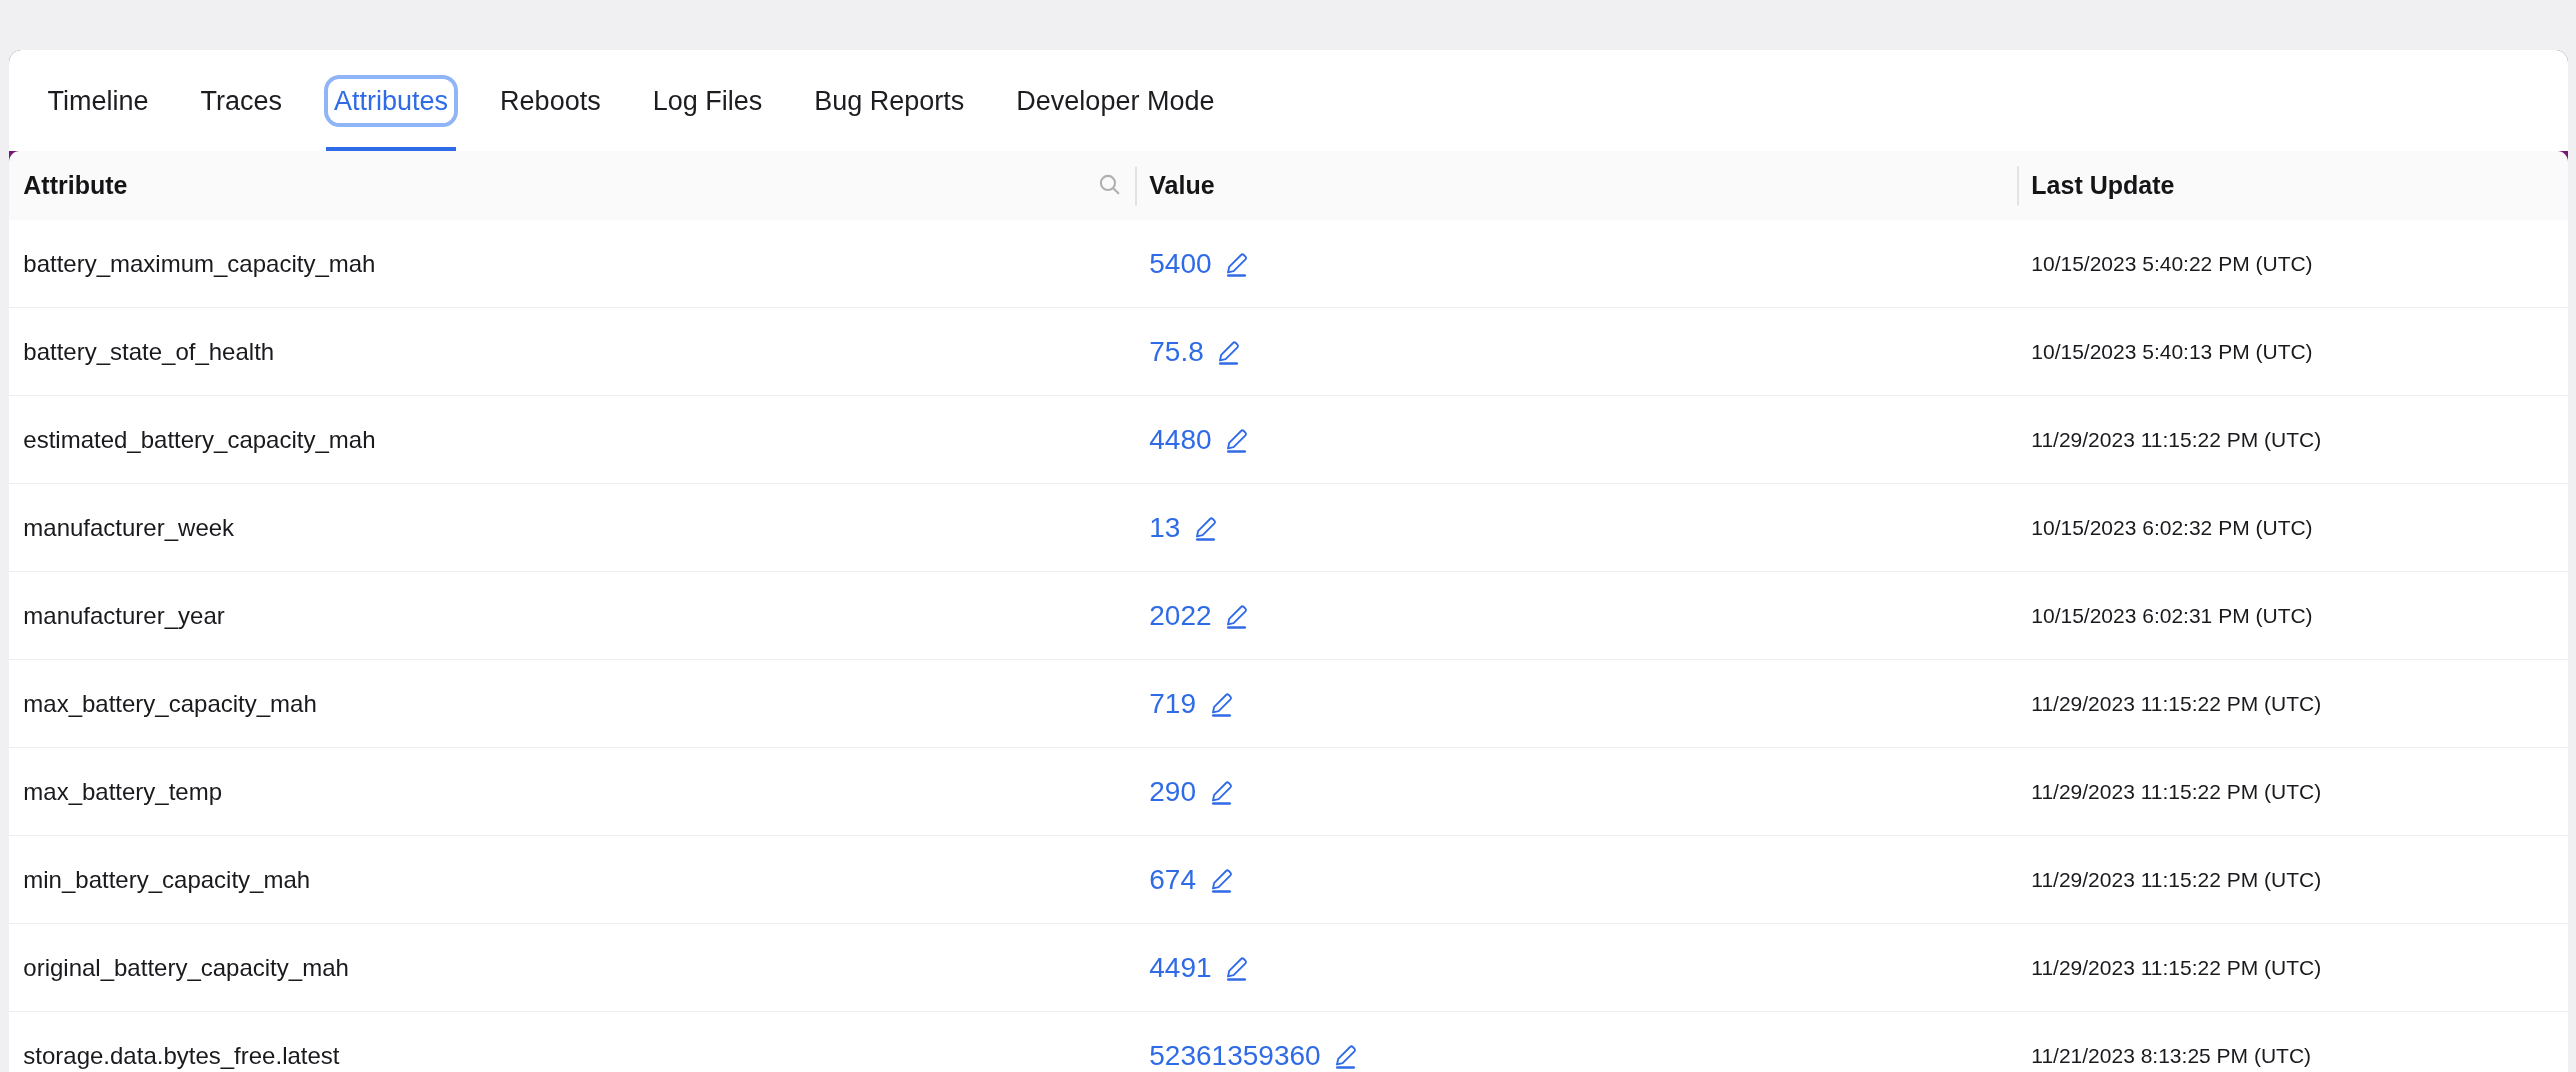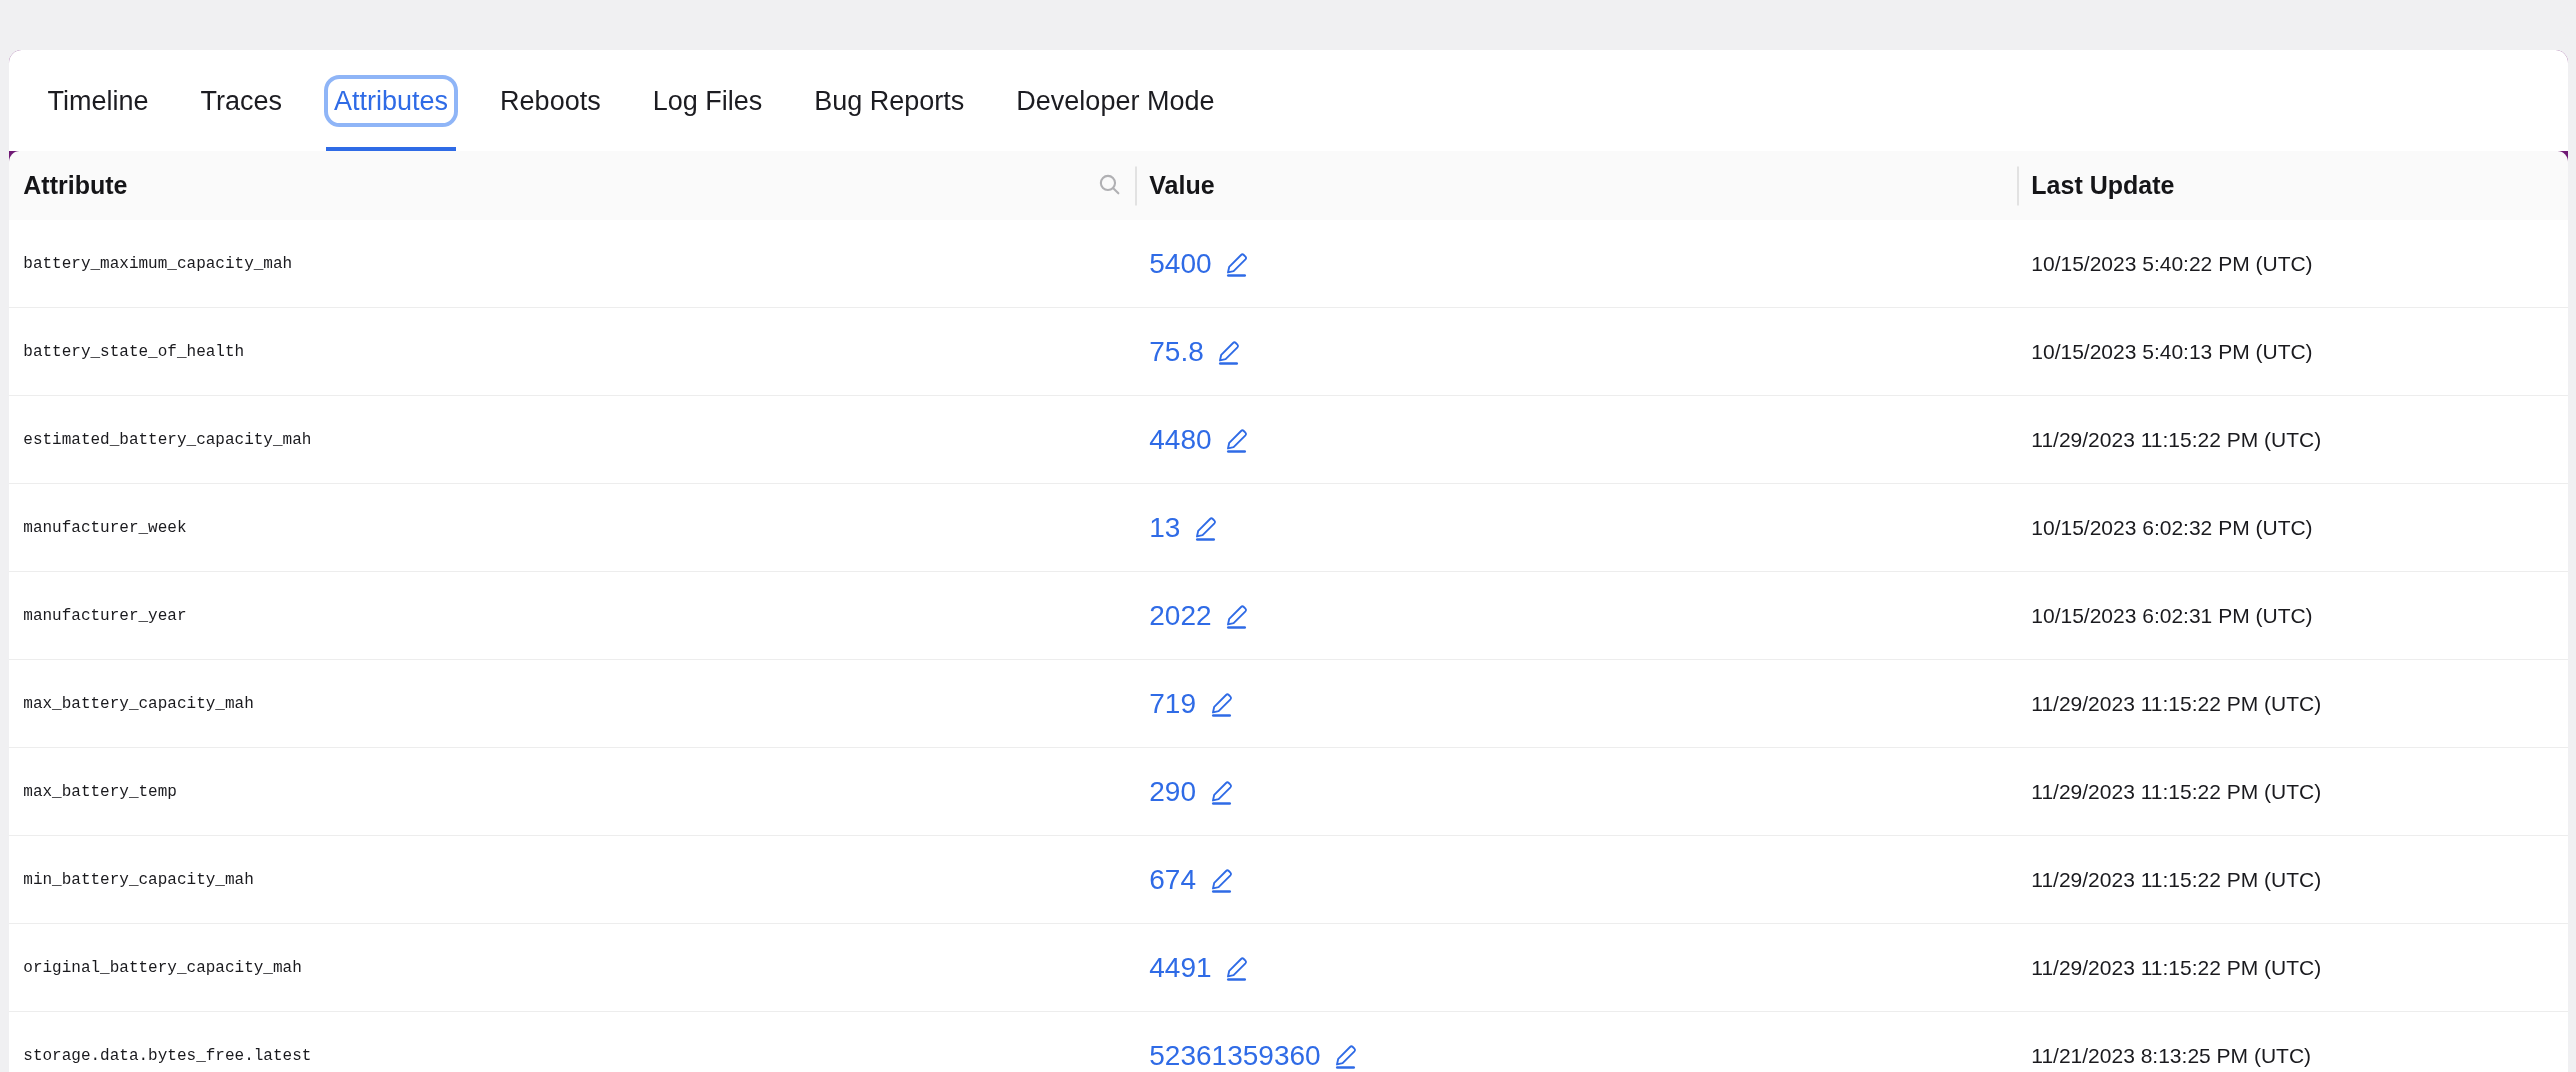--- a/index.html
+++ b/index.html
@@ -107,22 +107,22 @@
     background:#ffffff;
   }
   .row .cell{
     padding-left:14.3px;
     display:flex;
     align-items:center;
     overflow:hidden;
     white-space:nowrap;
   }
   .attr-name{
-    font-family:Liberation Mono, monospace;
-    font-size:16px;
+    font-family:Liberation Sans, sans-serif;
+    font-size:24px;
     color:var(--text);
   }
   .value-wrap{gap:11.6px;}
   .value-text{
     font-family:Liberation Sans, sans-serif;
     font-size:28px;
     color:var(--accent);
   }
   .edit-btn{
     background:none;border:none;cursor:pointer;

